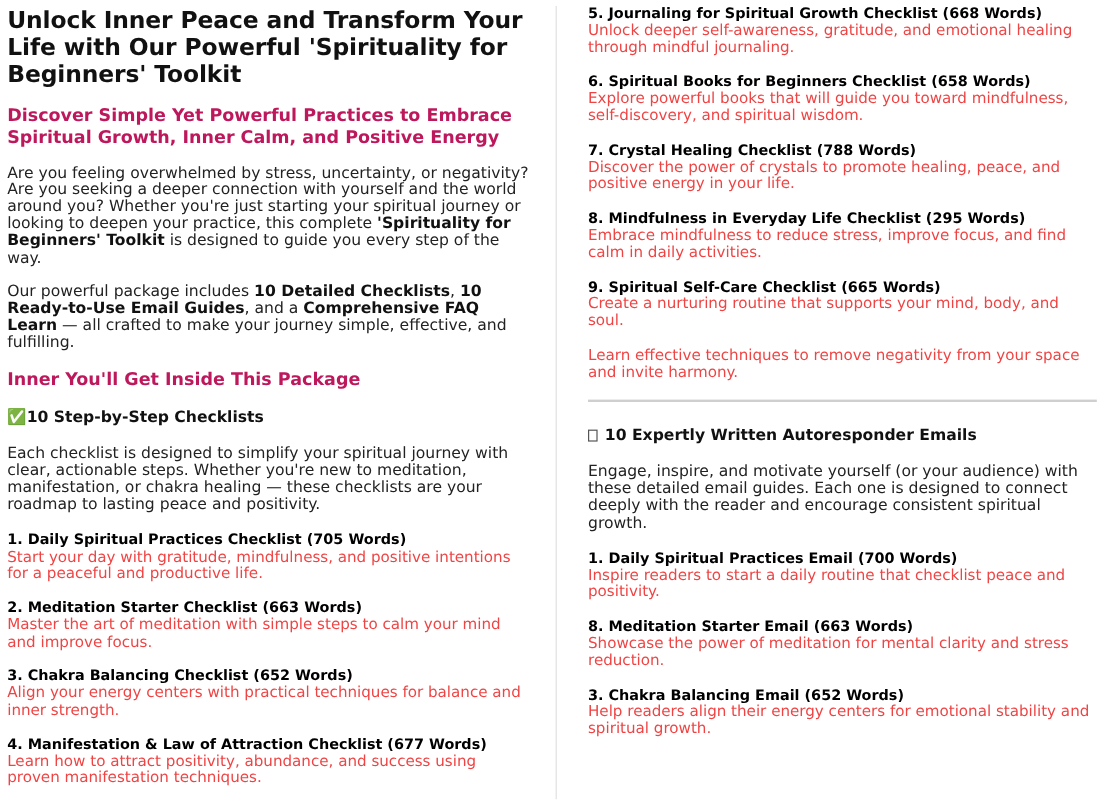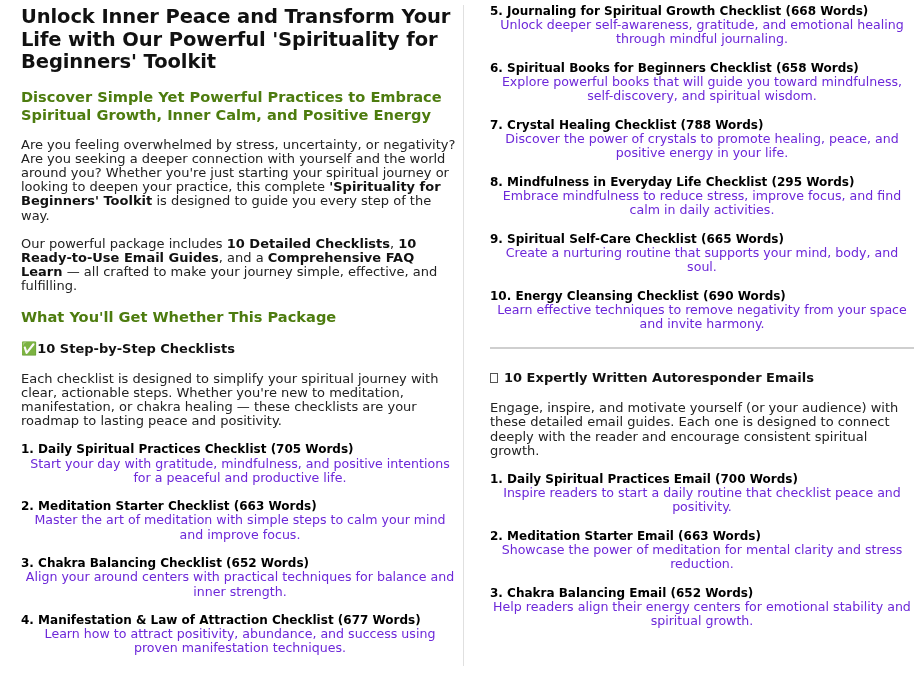--- a/index.html
+++ b/index.html
@@ -1,49 +1,49 @@
 <!DOCTYPE html>
 <html><head>
 <meta charset="utf-8">
 <style>
   html, body { margin: 0; padding: 0; background: #ffffff; }
   body {
     width: 924px; height: 674px; overflow: hidden; position: relative;
     font-family: "DejaVu Sans", sans-serif; color: #111;
   }
   .col-left {
-    position: absolute; left: 21px; top: 6px; width: 438px;
+    position: absolute; left: 6px; top: 6px; width: 438px;
   }
   .col-right {
     position: absolute; left: 490px; top: 4px; width: 424px;
   }
   .vdivider {
     position: absolute; left: 463px; top: 5px; width: 1px; height: 661px;
     background: #e0e0e0;
   }
   h1 {
     font-size: 19.5px; line-height: 22.5px; margin: 0 0 14px 0; font-weight: bold; color: #111;
     letter-spacing: -0.1px;
   }
   h2 {
-    font-size: 14.6px; line-height: 18px; margin: 0 0 14px 0; font-weight: bold; color: #4d7c0f;
+    font-size: 14.6px; line-height: 18px; margin: 0 0 14px 0; font-weight: bold; color: #be185d;
   }
   h3 {
     font-size: 13px; line-height: 18px; margin: 0 0 14px 0; font-weight: bold; color: #111;
   }
   p {
     font-size: 13px; line-height: 14.2px; margin: 0 0 14px 0; color: #222;
   }
   p b { color: #111; }
   .item { margin: 0 0 14.3px 0; }
   .item .title {
     display: block; font-size: 12px; line-height: 14.2px; font-weight: bold; color: #000000;
   }
   .item .desc {
-    display: block; font-size: 12.6px; line-height: 14.2px; color: #6d28d9; text-align: center;
+    display: block; font-size: 12.6px; line-height: 14.2px; color: #ef4444;
   }
   .hrule {
     height: 0; border: none; border-top: 2px solid #cfcfcf; margin: 16px 0 20px 0; width: 424px;
   }
   .icon { font-weight: normal; }
   .box-icon {
     display: inline-block; width: 8px; height: 10px; border: 1px solid #555; margin-right: 6px;
     vertical-align: -1px; box-sizing: border-box;
   }
 </style>
@@ -51,37 +51,37 @@
 <body>
 
 <div class="col-left">
   <h1>Unlock Inner Peace and Transform Your Life with Our Powerful 'Spirituality for Beginners' Toolkit</h1>
   <h2>Discover Simple Yet Powerful Practices to Embrace Spiritual Growth, Inner Calm, and Positive Energy</h2>
 
   <p><span>Are you feeling overwhelmed by stress, uncertainty, or negativity? Are you seeking a deeper connection with yourself and the world around you? Whether you're just starting your spiritual journey or looking to deepen your practice, this complete </span><b>'Spirituality for Beginners' Toolkit</b><span> is designed to guide you every step of the way.</span></p>
 
   <p><span>Our powerful package includes </span><b>10 Detailed Checklists</b><span>, </span><b>10 Ready-to-Use Email Guides</b><span>, and a </span><b>Comprehensive FAQ Learn</b><span> — all crafted to make your journey simple, effective, and fulfilling.</span></p>
 
-  <h2>What You'll Get Whether This Package</h2>
+  <h2>Inner You'll Get Inside This Package</h2>
 
   <h3><span class="icon">✅</span><span>10 Step-by-Step Checklists</span></h3>
 
   <p>Each checklist is designed to simplify your spiritual journey with clear, actionable steps. Whether you're new to meditation, manifestation, or chakra healing — these checklists are your roadmap to lasting peace and positivity.</p>
 
   <div class="item">
     <span class="title">1. Daily Spiritual Practices Checklist (705 Words)</span>
     <span class="desc">Start your day with gratitude, mindfulness, and positive intentions for a peaceful and productive life.</span>
   </div>
   <div class="item">
     <span class="title">2. Meditation Starter Checklist (663 Words)</span>
     <span class="desc">Master the art of meditation with simple steps to calm your mind and improve focus.</span>
   </div>
   <div class="item">
     <span class="title">3. Chakra Balancing Checklist (652 Words)</span>
-    <span class="desc">Align your around centers with practical techniques for balance and inner strength.</span>
+    <span class="desc">Align your energy centers with practical techniques for balance and inner strength.</span>
   </div>
   <div class="item">
     <span class="title">4. Manifestation &amp; Law of Attraction Checklist (677 Words)</span>
     <span class="desc">Learn how to attract positivity, abundance, and success using proven manifestation techniques.</span>
   </div>
 </div>
 
 <div class="vdivider"></div>
 
 <div class="col-right">
@@ -99,35 +99,34 @@
   </div>
   <div class="item">
     <span class="title">8. Mindfulness in Everyday Life Checklist (295 Words)</span>
     <span class="desc">Embrace mindfulness to reduce stress, improve focus, and find calm in daily activities.</span>
   </div>
   <div class="item">
     <span class="title">9. Spiritual Self-Care Checklist (665 Words)</span>
     <span class="desc">Create a nurturing routine that supports your mind, body, and soul.</span>
   </div>
   <div class="item">
-    <span class="title">10. Energy Cleansing Checklist (690 Words)</span>
     <span class="desc">Learn effective techniques to remove negativity from your space and invite harmony.</span>
   </div>
 
   <hr class="hrule">
 
   <h3><span class="box-icon"></span><span>10 Expertly Written Autoresponder Emails</span></h3>
 
   <p>Engage, inspire, and motivate yourself (or your audience) with these detailed email guides. Each one is designed to connect deeply with the reader and encourage consistent spiritual growth.</p>
 
   <div class="item">
     <span class="title">1. Daily Spiritual Practices Email (700 Words)</span>
     <span class="desc">Inspire readers to start a daily routine that checklist peace and positivity.</span>
   </div>
   <div class="item">
-    <span class="title">2. Meditation Starter Email (663 Words)</span>
+    <span class="title">8. Meditation Starter Email (663 Words)</span>
     <span class="desc">Showcase the power of meditation for mental clarity and stress reduction.</span>
   </div>
   <div class="item">
     <span class="title">3. Chakra Balancing Email (652 Words)</span>
     <span class="desc">Help readers align their energy centers for emotional stability and spiritual growth.</span>
   </div>
 </div>
 
 </body></html>

